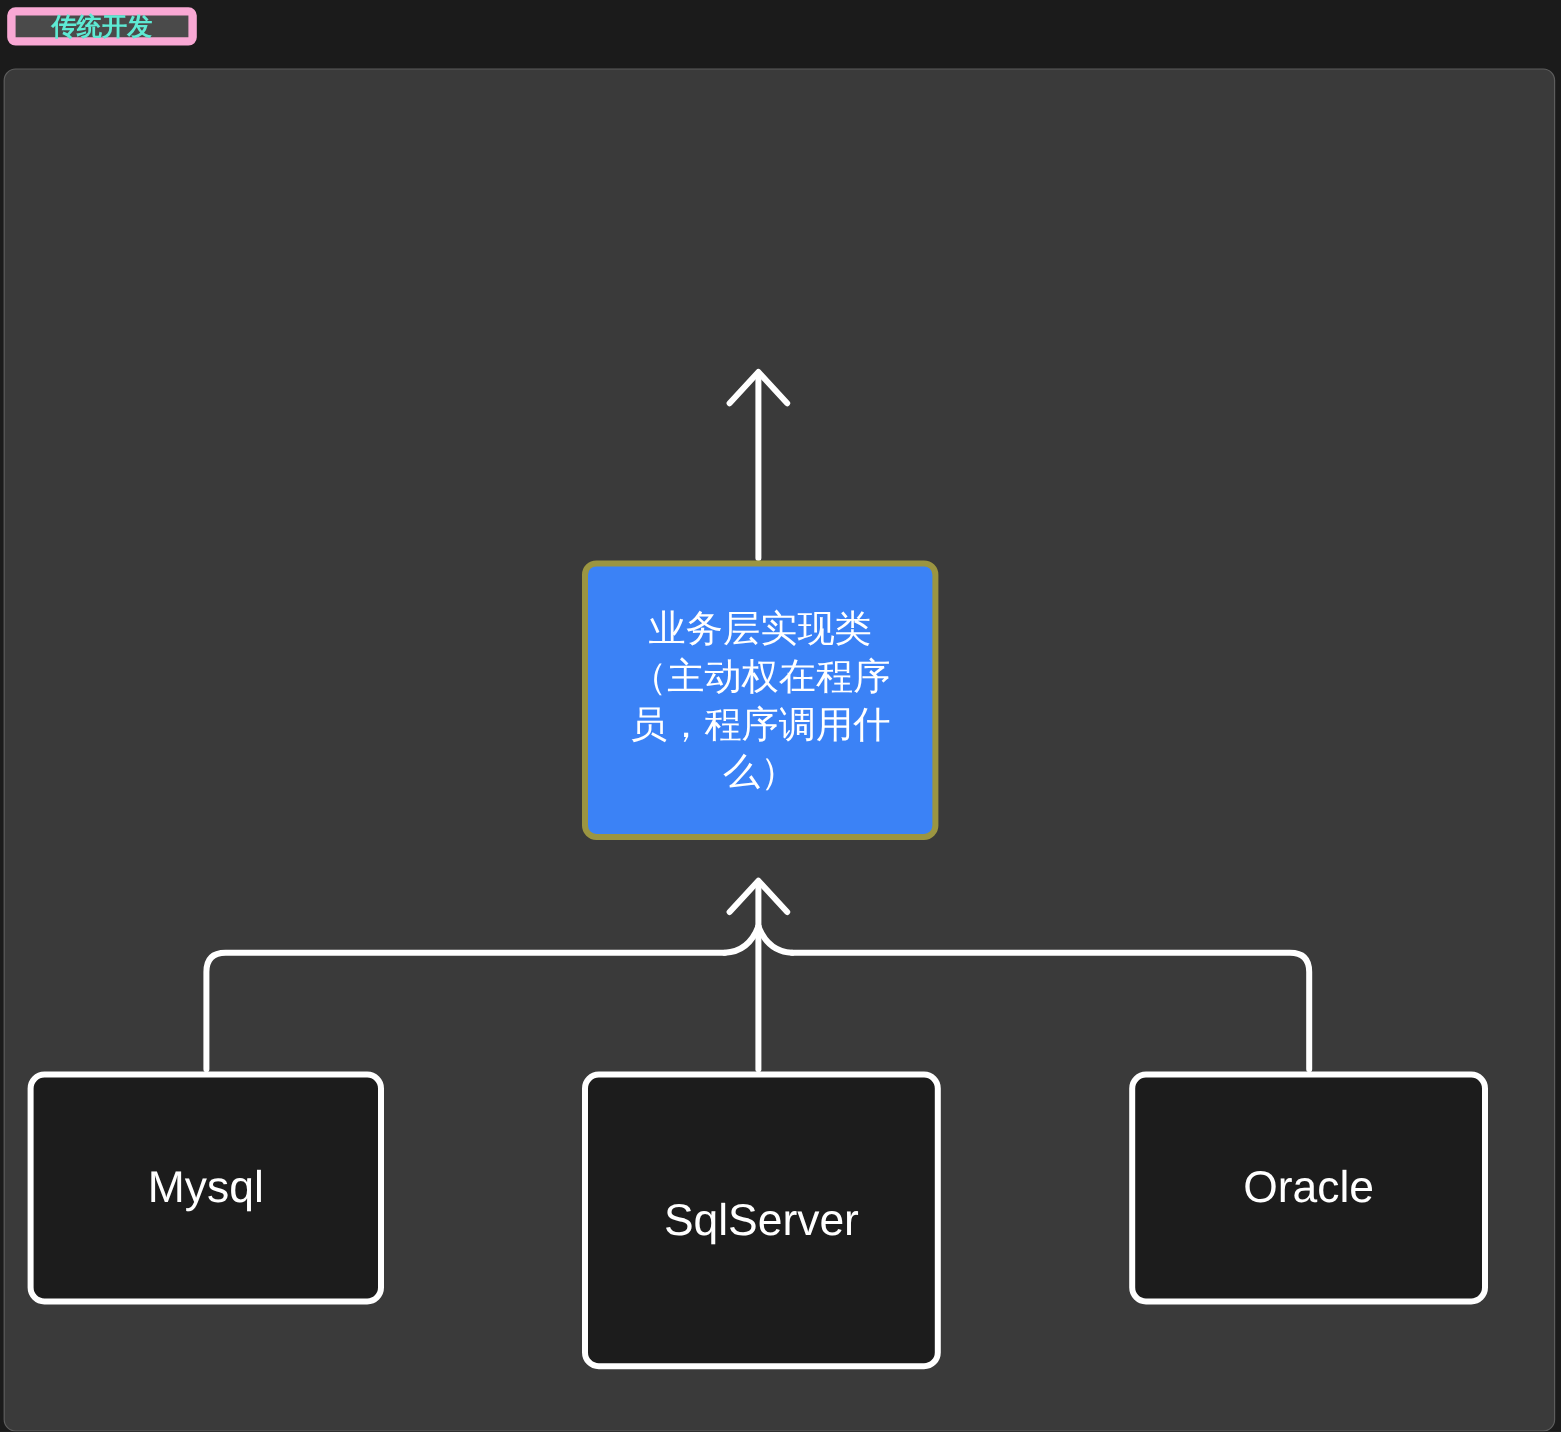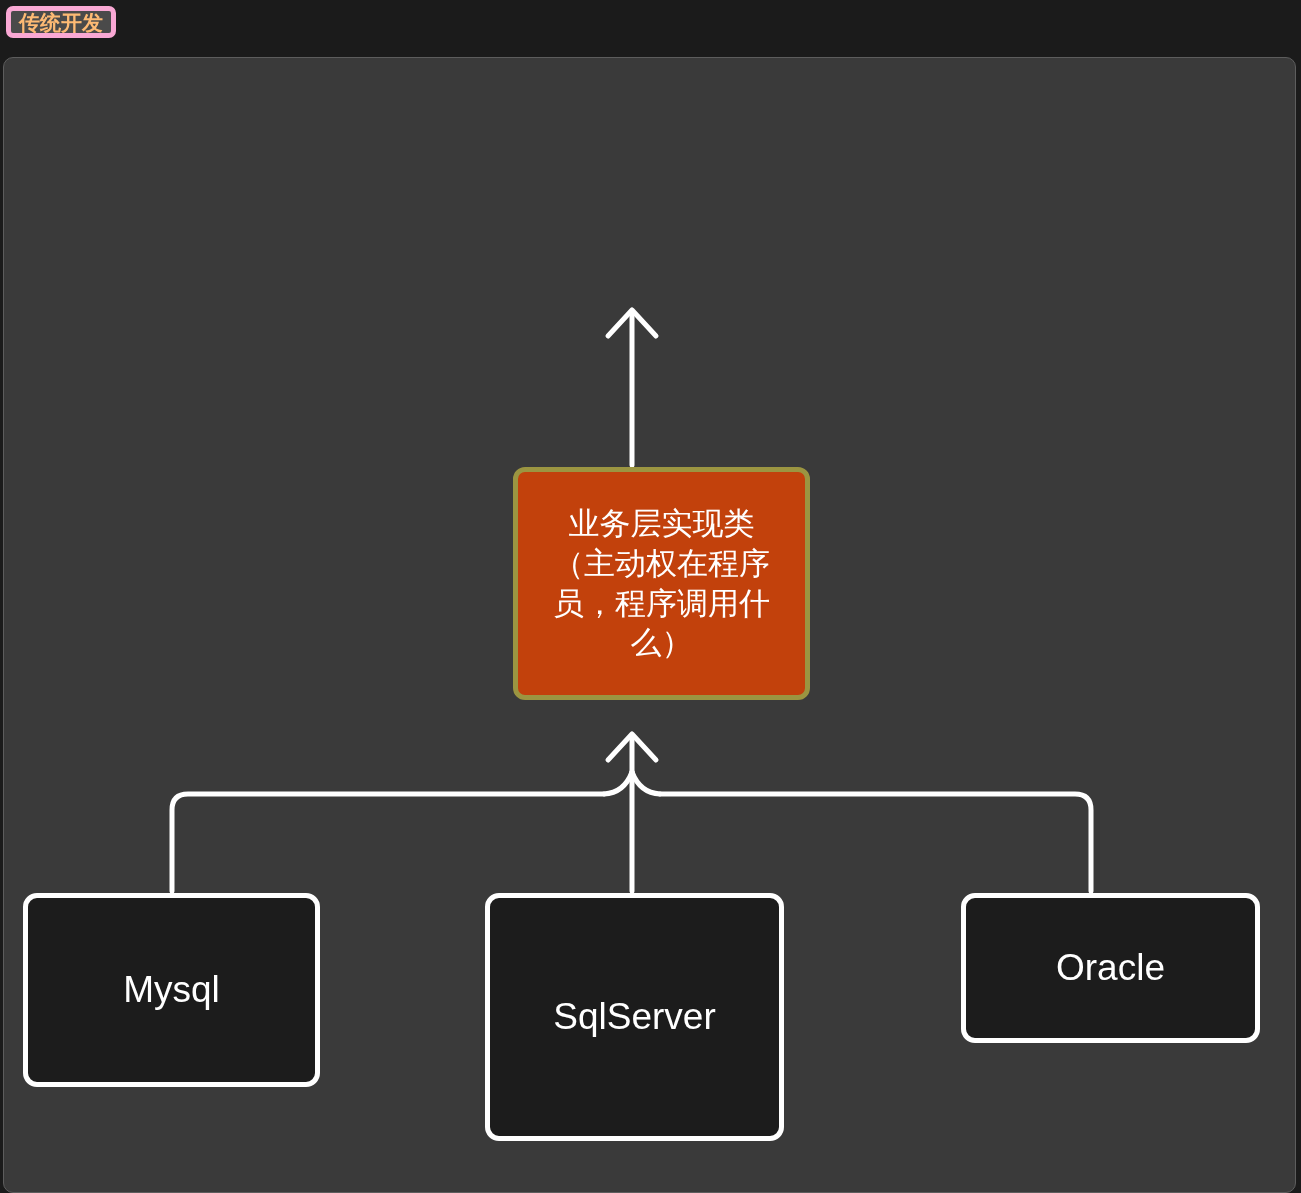--- a/index.html
+++ b/index.html
@@ -20,27 +20,27 @@
     position: absolute;
     left: 0; top: 0;
     width: 1301px; height: 50px;
     background: #1b1b1b;
   }
   .tab {
     position: absolute;
     left: 6px; top: 6px;
     height: 32px;
     box-sizing: border-box;
-    padding: 0 8px;
+    padding: 0 30px;
     display: flex;
     align-items: center;
     background: #4a4a4a;
-    border: 5px solid #f9a8d4;
+    border: 7px solid #f9a8d4;
     border-radius: 7px;
-    color: #fdba74;
+    color: #5eead4;
     font-size: 21px;
     font-weight: bold;
     line-height: 1;
     white-space: nowrap;
   }
 
   
   #diagram-panel {
     position: absolute;
     left: 3px;
@@ -87,42 +87,41 @@
     text-align: center;
     color: #ffffff;
     border-radius: 14px;
     z-index: 5;
   }
   .node-dark {
     background: #1c1c1c;
     border: 5px solid #ffffff;
   }
   .node-olive {
-    background: #c2410c;
+    background: #3b82f6;
     border: 5px solid #9b9541;
     border-radius: 12px;
-    margin-left: 28px;
   }
   .node-label {
     display: block;
     padding: 0 10px;
     line-height: 1.28;
     white-space: pre-line;
   }
 
   
   #node-user      { left: 429px; top:  43px; width: 398px; height: 194px; }
   #node-user .node-label { font-size: 34px; transform: translateY(-26px); }
 
   #node-service   { left: 481px; top: 409px; width: 297px; height: 233px; }
   #node-service .node-label { font-size: 31px; }
 
   #node-mysql     { left:  19px; top: 835px; width: 297px; height: 194px; justify-content: center; }
   #node-sqlserver { left: 481px; top: 835px; width: 299px; height: 248px; }
-  #node-oracle    { left: 937px; top: 835px; width: 299px; height: 150px; margin-left: 20px; }
+  #node-oracle    { left: 937px; top: 835px; width: 299px; height: 194px; }
   #node-mysql .node-label,
   #node-sqlserver .node-label,
   #node-oracle .node-label { font-size: 37px; }
 </style>
 </head>
 <body>
 
 <div id="tab-strip">
   <div class="tab">传统开发</div>
 </div>

